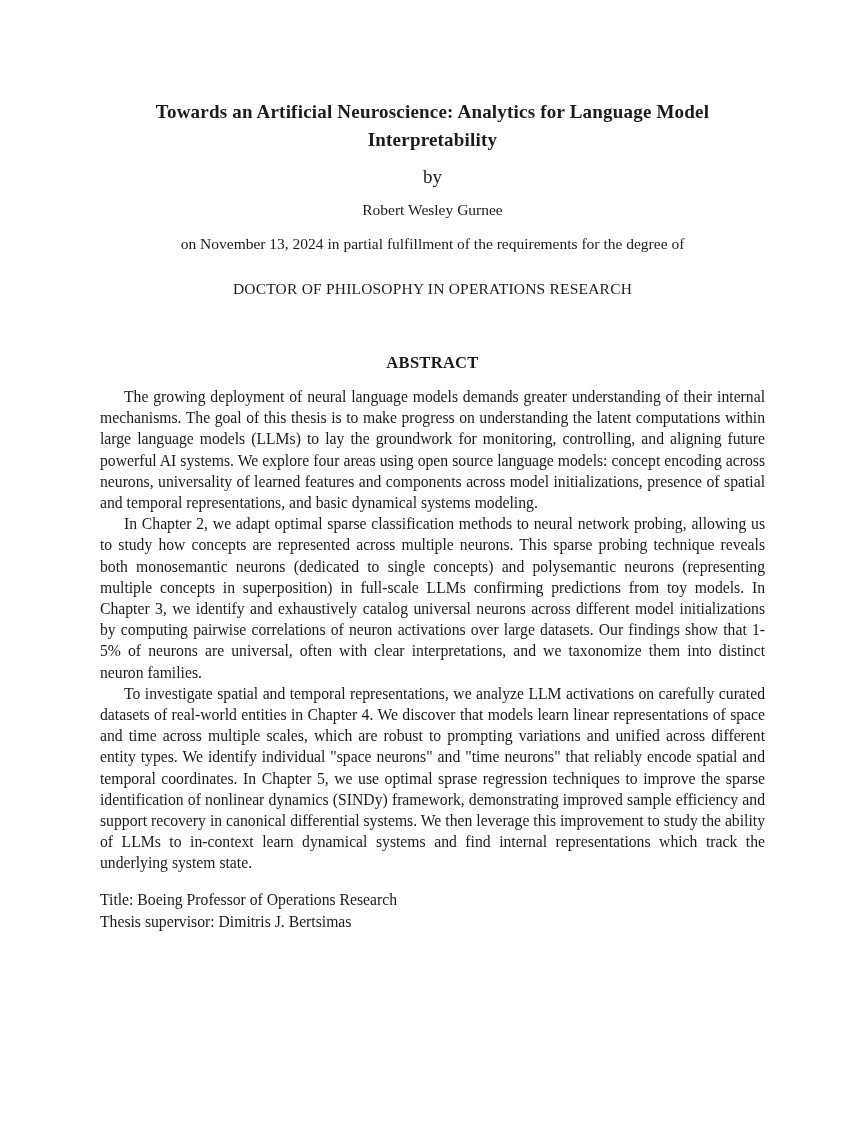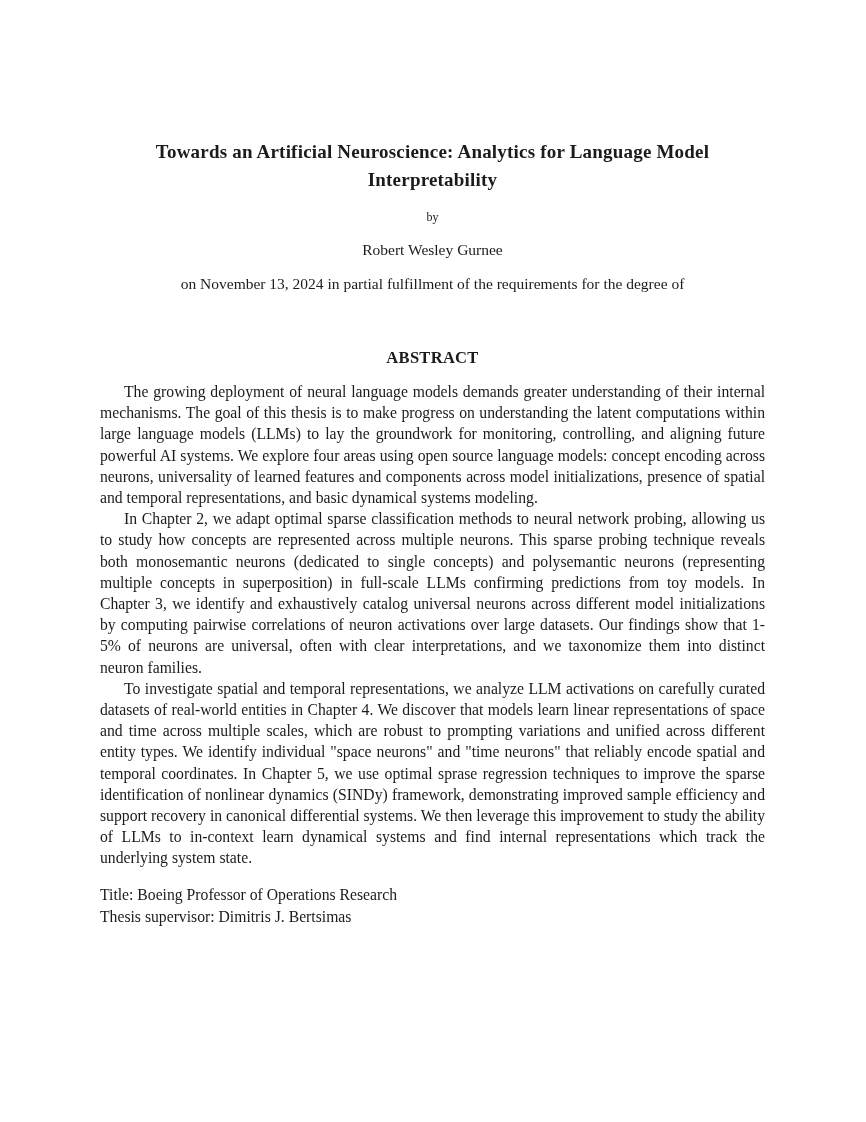--- a/index.html
+++ b/index.html
@@ -9,40 +9,39 @@
   }
   .page {
     position: relative;
     width: 866px;
     height: 964px;
     background: #ffffff;
     font-family: "Liberation Serif", "DejaVu Serif", serif;
     color: #1b1b1b;
     overflow: hidden;
     box-sizing: border-box;
-    margin-top: 40px;
   }
   .content {
     position: absolute;
     left: 100px;
     top: 0;
     width: 665px;
   }
   .title-block {
     margin-top: 98px;
     text-align: center;
     font-weight: bold;
     font-size: 19px;
     line-height: 28px;
     letter-spacing: 0.2px;
   }
   .byline {
     margin-top: 13px;
     text-align: center;
-    font-size: 12px;
+    font-size: 19px;
     line-height: 20px;
   }
   .author {
     margin-top: 13px;
     text-align: center;
     font-size: 15.5px;
     line-height: 20px;
   }
   .submission-block {
     margin-top: 13px;
@@ -100,20 +99,21 @@
     </div>
 
     <div class="byline">by</div>
 
     <div class="author">Robert Wesley Gurnee</div>
 
     <div class="submission-block">
       <div>on November 13, 2024 in partial fulfillment of the requirements for the degree of</div>
     </div>
 
+    <div class="degree-line">DOCTOR OF PHILOSOPHY IN OPERATIONS RESEARCH</div>
 
     <h2 class="abstract-heading">ABSTRACT</h2>
 
     <div class="abstract-body">
       <p>The growing deployment of neural language models demands greater understanding of their internal mechanisms. The goal of this thesis is to make progress on understanding the latent computations within large language models (LLMs) to lay the groundwork for monitoring, controlling, and aligning future powerful AI systems. We explore four areas using open source language models: concept encoding across neurons, universality of learned features and components across model initializations, presence of spatial and temporal representations, and basic dynamical systems modeling.</p>
       <p>In Chapter 2, we adapt optimal sparse classification methods to neural network probing, allowing us to study how concepts are represented across multiple neurons. This sparse probing technique reveals both monosemantic neurons (dedicated to single concepts) and polysemantic neurons (representing multiple concepts in superposition) in full-scale LLMs confirming predictions from toy models. In Chapter 3, we identify and exhaustively catalog universal neurons across different model initializations by computing pairwise correlations of neuron activations over large datasets. Our findings show that 1-5% of neurons are universal, often with clear interpretations, and we taxonomize them into distinct neuron families.</p>
       <p>To investigate spatial and temporal representations, we analyze LLM activations on carefully curated datasets of real-world entities in Chapter 4. We discover that models learn linear representations of space and time across multiple scales, which are robust to prompting variations and unified across different entity types. We identify individual "space neurons" and "time neurons" that reliably encode spatial and temporal coordinates. In Chapter 5, we use optimal sprase regression techniques to improve the sparse identification of nonlinear dynamics (SINDy) framework, demonstrating improved sample efficiency and support recovery in canonical differential systems. We then leverage this improvement to study the ability of LLMs to in-context learn dynamical systems and find internal representations which track the underlying system state.</p>
     </div>
 
     <div class="supervisor-block">

